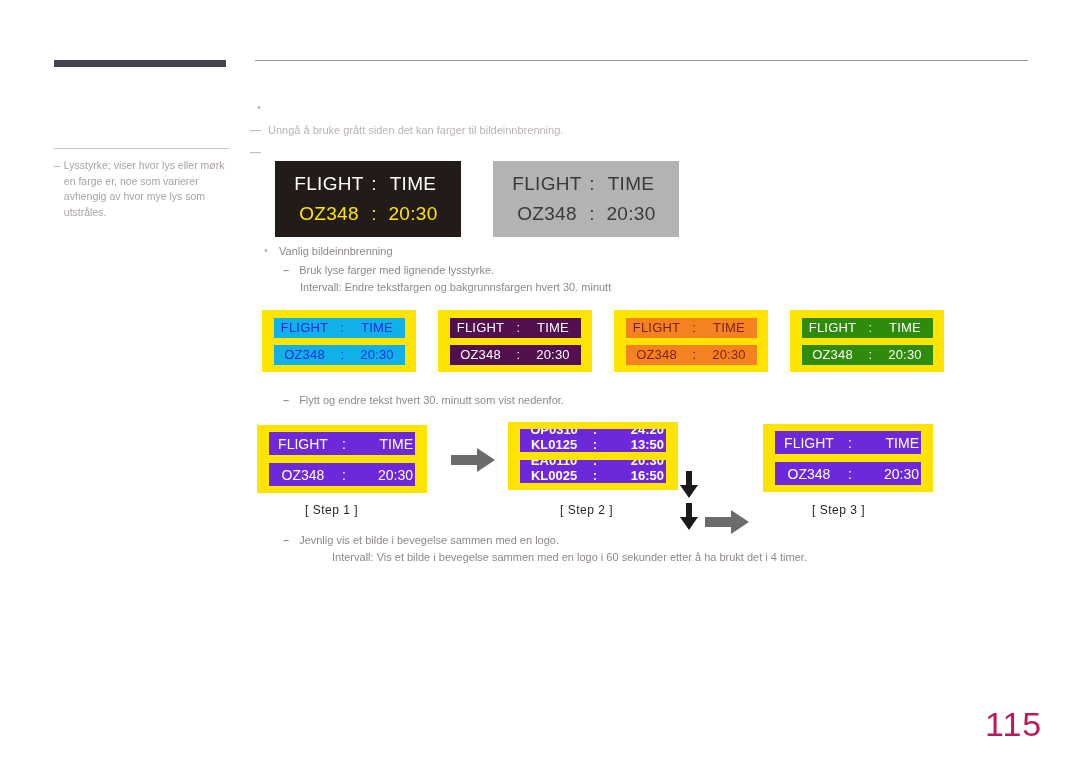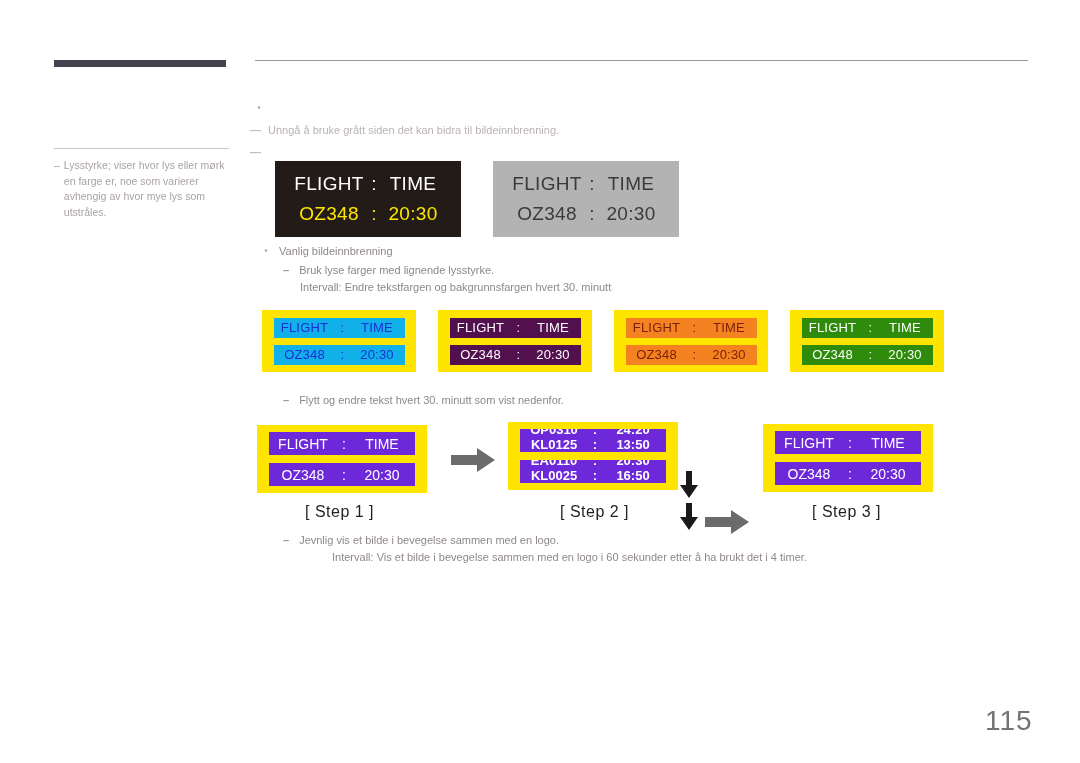--- a/index.html
+++ b/index.html
@@ -199,21 +199,21 @@
     height: 23px;
     background: #6d28d9;
     display: flex;
     align-items: center;
     color: #ffffff;
     font-size: 14px;
     white-space: nowrap;
   }
   .sboard .srow .c1 { width: 68px; text-align: center; }
   .sboard .srow .c2 { width: 14px; text-align: center; }
-  .sboard .srow .c3 { width: 62px; text-align: center; }
+  .sboard .srow .c3 { width: 62px; text-align: right; }
 
   
   #sboard-2 .srow {
     flex-direction: column;
     justify-content: center;
     align-items: stretch;
     overflow: hidden;
     padding: 0;
   }
   .scroll-line {
@@ -224,32 +224,32 @@
     line-height: 15px;
     color: #ffffff;
     white-space: nowrap;
   }
   .scroll-line .c1 { width: 72px; text-align: center; }
   .scroll-line .c2 { width: 12px; text-align: center; }
   .scroll-line .c3 { width: 58px; text-align: center; }
   .scroll-inner { margin-top: -8px; }
   .step-label {
     position: absolute;
-    font-size: 16px;
+    font-size: 12px;
     color: #231f20;
     white-space: nowrap;
     letter-spacing: 0.5px;
   }
 
   #page-number {
     position: absolute;
     left: 985px;
     top: 705px;
-    font-size: 28px;
-    color: #737373;
+    font-size: 34px;
+    color: #be185d;
     letter-spacing: 1px;
   }
 </style>
 </head>
 <body>
 
 <div id="left-col">
   <div id="chapter-bar"></div>
   <div id="left-divider"></div>
   <div id="left-note">
@@ -261,21 +261,21 @@
 <div id="content">
 
   <div id="top-rule"></div>
 
   <div class="bullet-row" id="note-line-1">
     <span class="bdot">•</span>
   </div>
 
   <div class="dash-row" id="note-line-2">
     <span class="dmark">—</span>
-    <span>Unngå å bruke grått siden det kan bidra til bildeinnbrenning.</span>
+    <span>Unngå å bruke grått siden det kan farger til bildeinnbrenning.</span>
   </div>
 
   <div class="dash-row" id="note-line-3">
     <span class="dmark">—</span>
   </div>
 
   <div id="contrast-row">
 
     <div class="big-board" id="board-dark">
       <div class="big-line line-top">

